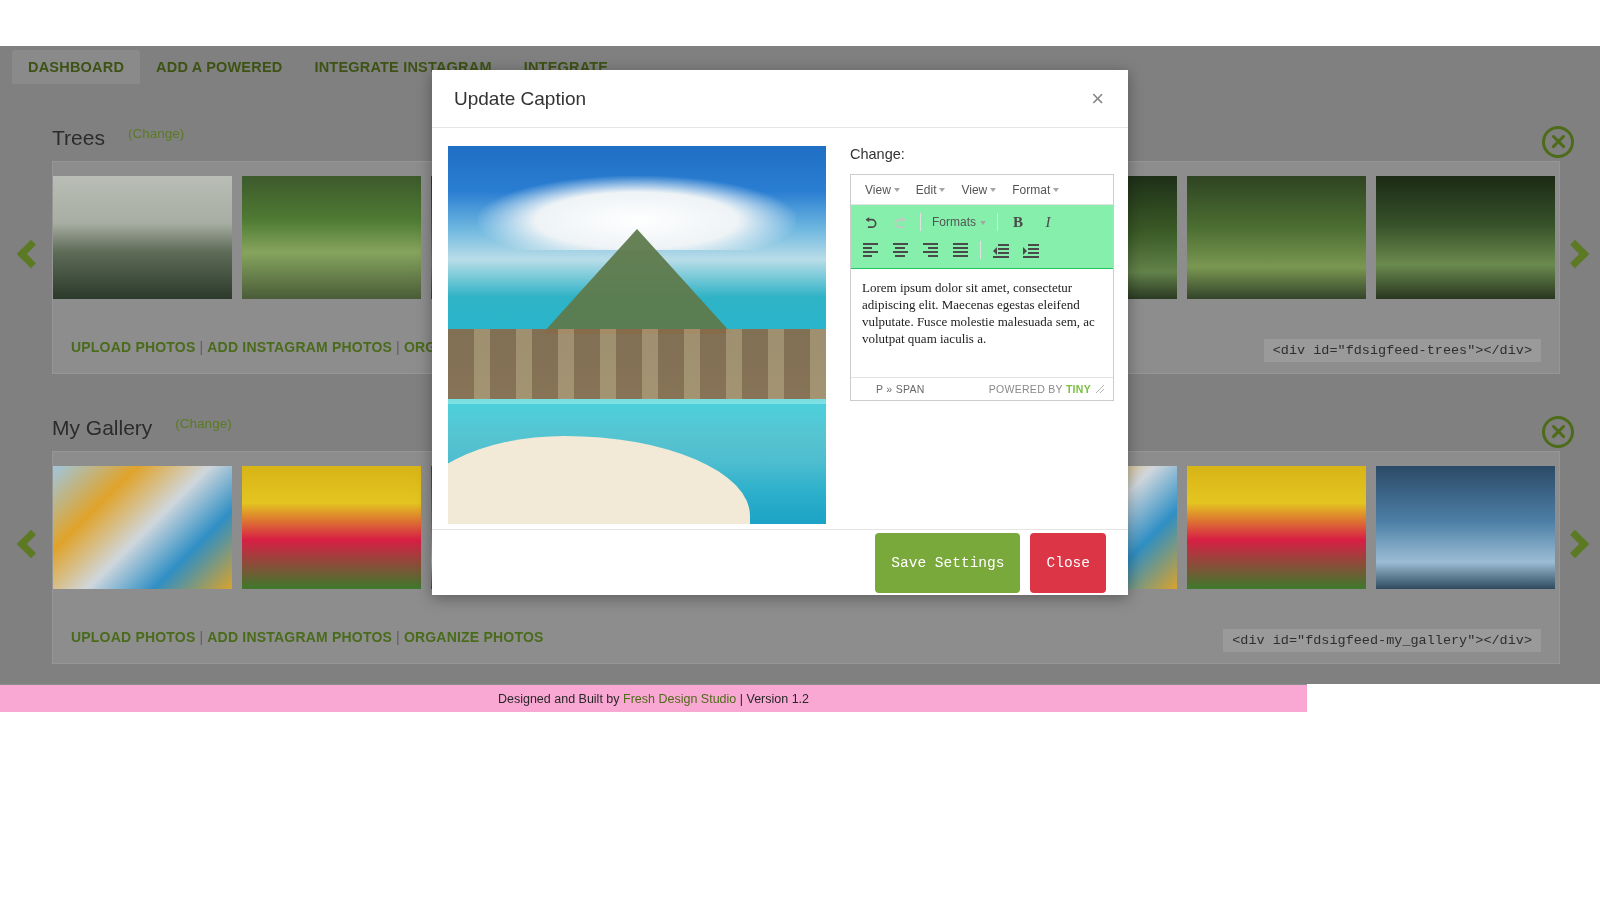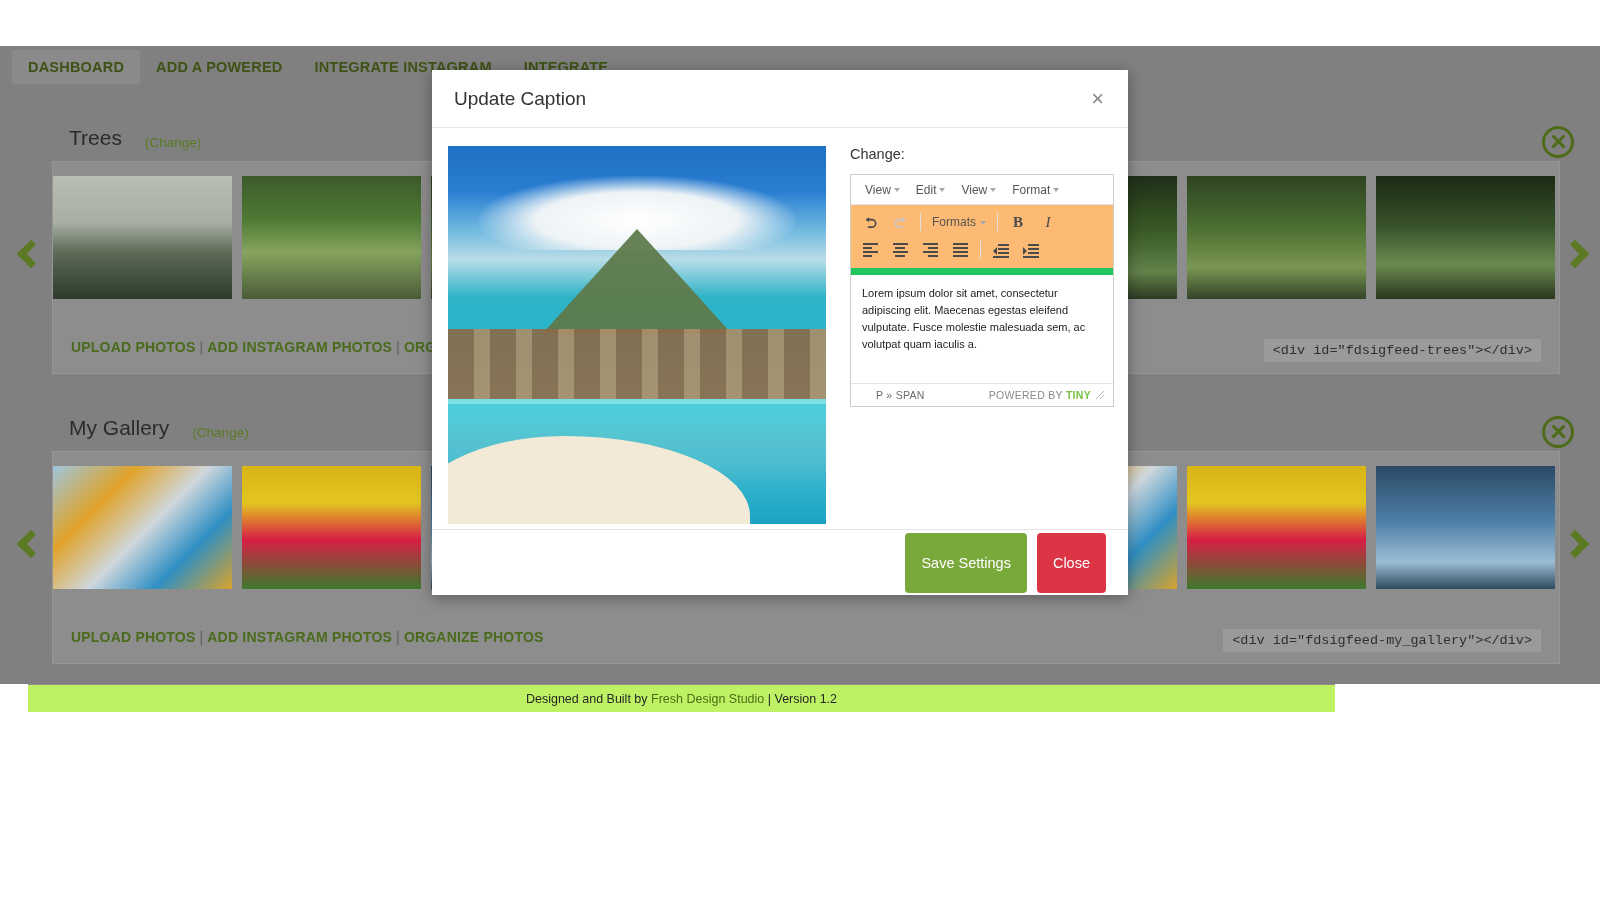--- a/index.html
+++ b/index.html
@@ -75,22 +75,22 @@
 
   
   .page {
     position: absolute; top: 84px; left: 0;
     width: 1600px; height: 600px;
     background: #808080;
   }
 
   .gallery-block { position: relative; }
   .gallery-head {
-    display: flex; align-items: flex-end;
-    padding-left: 69px;
+    display: flex; align-items: flex-start;
+    padding-left: 52px;
   }
   .gallery-title {
     font-size: 21px; color: #2b2b2b; font-weight: normal;
   }
   .gallery-change {
     font-size: 13.5px; color: #5b7a23; margin-left: 23px; cursor: pointer;
   }
   .gallery-card {
     position: relative;
     margin: 11px 40px 0 52px;
@@ -154,24 +154,24 @@
   .remove-btn .x1, .remove-btn .x2 {
     position: absolute; width: 17px; height: 3.2px; background: #4e6b1a; border-radius: 1px;
   }
   .remove-btn .x1 { transform: rotate(45deg); }
   .remove-btn .x2 { transform: rotate(-45deg); }
 
   
   .footer {
     position: absolute; top: 684px; left: 0;
     width: 1307px; height: 28px;
-    background: #bef264;
+    background: #f9a8d4;
     border-top: 1px solid #8e8e8e;
     display: flex; align-items: center; justify-content: center;
-    font-size: 12.5px; color: #272727; margin-left: 28px;
+    font-size: 12.5px; color: #272727;
   }
   .footer a { color: #4d6b17; text-decoration: none; }
 
   
   .modal {
     position: absolute;
     left: 432px; top: 70px;
     width: 696px; height: 525px;
     background: #ffffff;
     box-shadow: 0 3px 14px rgba(0,0,0,.35);
@@ -253,21 +253,21 @@
   .menu-item {
     font-size: 12px; color: #555;
     padding: 0 8px; cursor: pointer; white-space: nowrap;
   }
   .menu-item .caret {
     display: inline-block; margin-left: 3px;
     border-left: 3px solid transparent; border-right: 3px solid transparent;
     border-top: 4px solid #a6a6a6; vertical-align: middle;
   }
   .editor-toolbar {
-    border-bottom: 7px solid #22c55e; background: #fdba74;
+    border-bottom: 1px solid #22c55e; background: #86efac;
     padding: 3px 4px 4px 4px;
   }
   .tb-row { display: flex; align-items: center; height: 28px; }
   .tb-btn {
     width: 28px; height: 26px; margin: 0 1px;
     display: flex; align-items: center; justify-content: center;
     cursor: pointer; color: #4a4a4a; font-size: 14px;
   }
   .tb-btn.disabled { color: #c6c6c6; }
   .tb-sep {
@@ -293,23 +293,24 @@
   .indent-ico i:nth-child(4){ top:12px; left:0; }
   .indent-ico .tri {
     position:absolute; left:0; top:3px; width:0; height:0;
     border-top:4px solid transparent; border-bottom:4px solid transparent;
   }
   .indent-ico.out .tri { border-right:4px solid #4a4a4a; }
   .indent-ico.in  .tri { border-left:4px solid #4a4a4a; }
 
   .editor-area {
     height: 108px; padding: 10px 11px 0 11px;
-    font-size: 11px; line-height: 17px; color: #222;
+    font-size: 13px; line-height: 17px; color: #222;
     overflow: hidden;
     outline: none;
+    font-family: Liberation Serif, serif;
   }
   .editor-status {
     height: 23px; border-top: 1px solid #e3e3e3;
     display: flex; align-items: center;
     padding: 0 9px;
     font-size: 10.5px; color: #6a6a6a; letter-spacing: .3px;
   }
   .editor-status .path { text-transform: uppercase; padding-left: 16px; }
   .editor-status .powered { margin-left: auto; text-transform: uppercase; color: #8a8a8a; }
   .editor-status .powered b { color: #7ac143; font-weight: bold; }
@@ -325,21 +326,21 @@
     position: absolute; left: 0; bottom: 0;
     width: 100%; height: 66px;
     border-top: 1px solid #e5e5e5;
     display: flex; align-items: center; justify-content: flex-end;
     padding-right: 22px; gap: 10px;
   }
   .btn {
     border: none; border-radius: 4px;
     font-size: 14.5px; color: #fff;
     padding: 22px 16px; cursor: pointer;
-    font-family: Liberation Sans, sans-serif;
+    font-family: Liberation Mono, monospace;
   }
   .btn-save  { background: #79a83b; }
   .btn-close { background: #dc3545; }
 </style>
 </head>
 <body>
 
 <div id="app">
 
 

